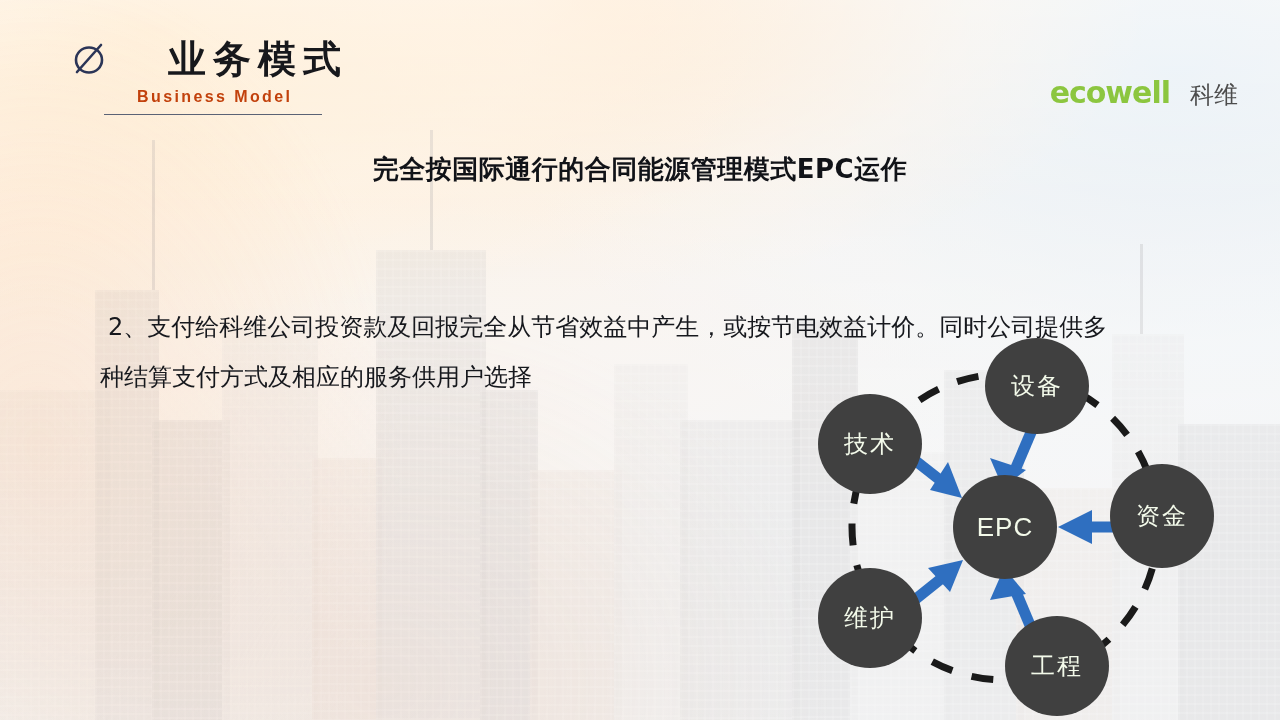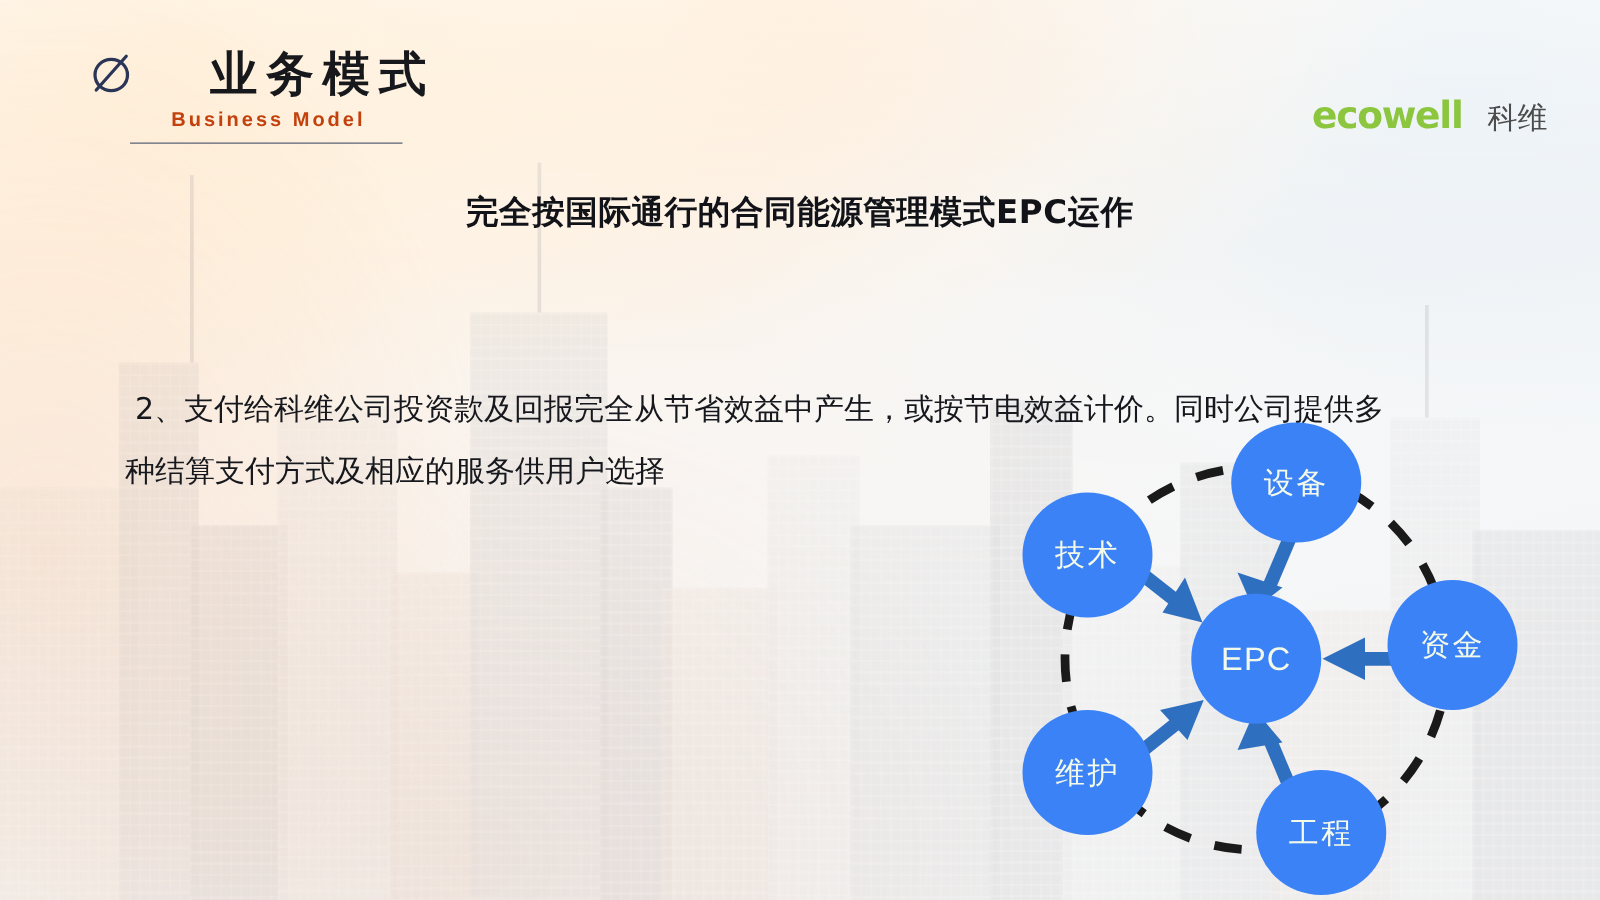--- a/index.html
+++ b/index.html
@@ -79,21 +79,21 @@
     position:absolute;left:120px;top:470px;width:620px;
     font-size:24px;color:#1f5fa8;line-height:58px;text-align:center;
     font-family:"DejaVu Sans","Liberation Sans",sans-serif;
   }
   .blue-para div{white-space:nowrap;}
 
   
   .diagram{position:absolute;left:800px;top:330px;width:440px;height:390px;}
   .node{
     position:absolute;border-radius:50%;
-    background:#3b82f6;
+    background:#404040;
     display:flex;align-items:center;justify-content:center;
     color:#f3faea;font-size:24px;letter-spacing:2px;
     font-family:"DejaVu Sans","Liberation Sans",sans-serif;
   }
   .node.center{font-family:"Liberation Sans",sans-serif;font-size:26px;letter-spacing:1px;align-items:center;}
   svg.wires{position:absolute;left:0;top:0;width:440px;height:390px;}
 </style>
 </head>
 <body>
 

